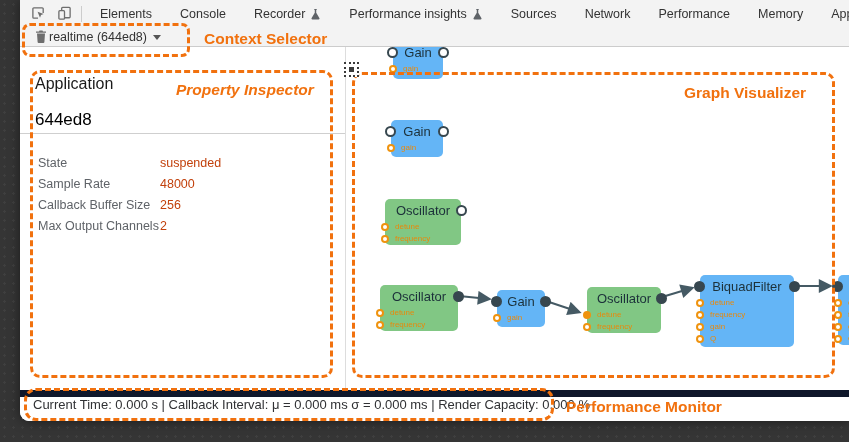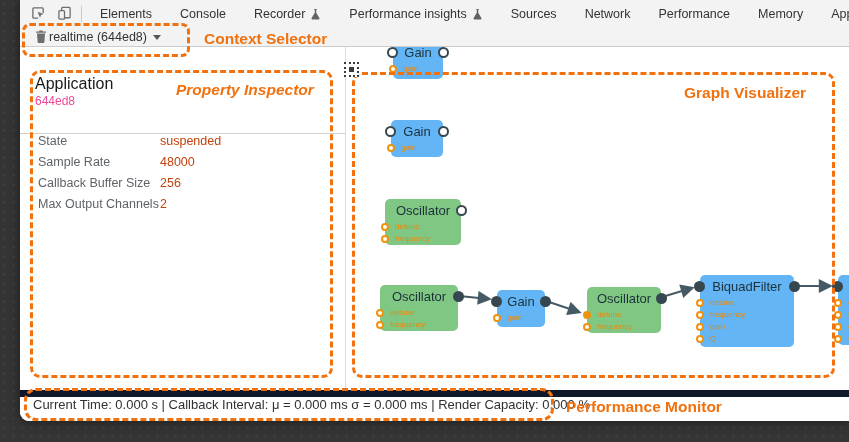--- a/index.html
+++ b/index.html
@@ -35,21 +35,21 @@
     display:flex; align-items:center; gap:2px; padding-left:15px;
   }
   .trash { color:#6e6e6e; display:inline-flex; }
   .ctx { display:flex; align-items:center; gap:6px; font-size:12.5px; color:#333; cursor:default; }
   .caret { width:0; height:0; border-left:4px solid transparent; border-right:4px solid transparent;
            border-top:5px solid #555; display:inline-block; margin-top:1px; }
   
   .content { position:absolute; left:0; top:47px; right:0; height:343px; background:#fff; }
   .inspector { position:absolute; left:0; top:0; width:325px; height:100%; padding:28px 0 0 15px; }
   .pi-title { font-size:16px; color:#1a1a1a; }
-  .pi-id { font-size:12px; color:#ec4899; margin-top:1px; }
+  .pi-id { font-size:17px; color:#000000; margin-top:17px; }
   .pi-divider { position:absolute; left:0; top:86px; width:325px; height:1px; background:#cfcfcf; }
   .props { margin-top:22px; }
   .prop-row { display:flex; height:21px; align-items:center; font-size:12.5px; }
   .prop-label { width:125px; color:#5f6368; padding-left:3px; }
   .prop-value { color:#c2410c; }
   .vdiv { position:absolute; left:325px; top:0; width:1px; height:100%; background:#ddd; }
   .graph { position:absolute; left:326px; top:0; width:503px; height:100%; overflow:hidden; }
   #edges { position:absolute; left:0; top:0; }
   
   .node { position:absolute; border-radius:5px; }

